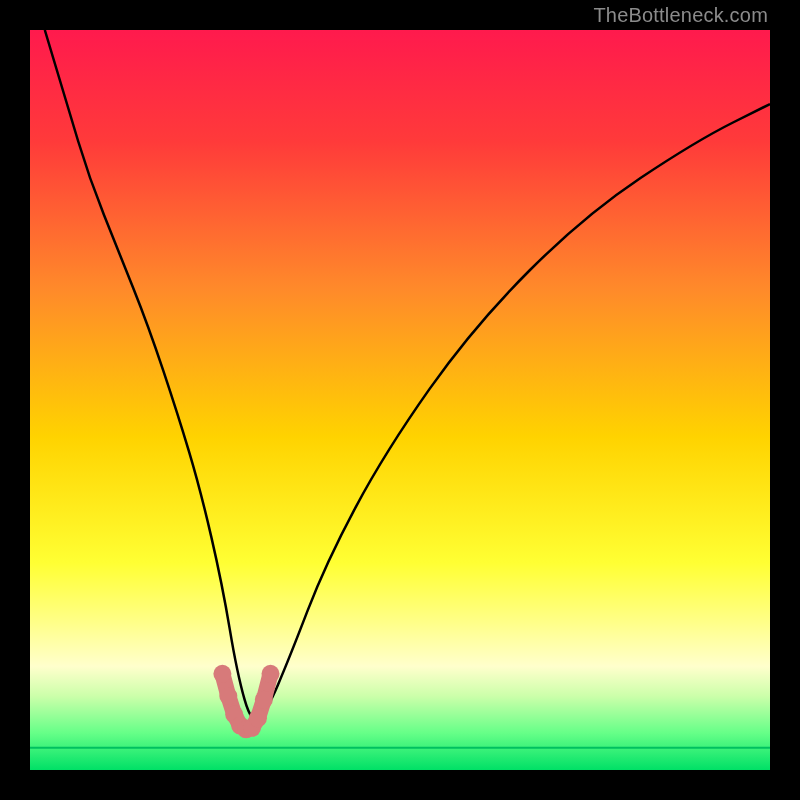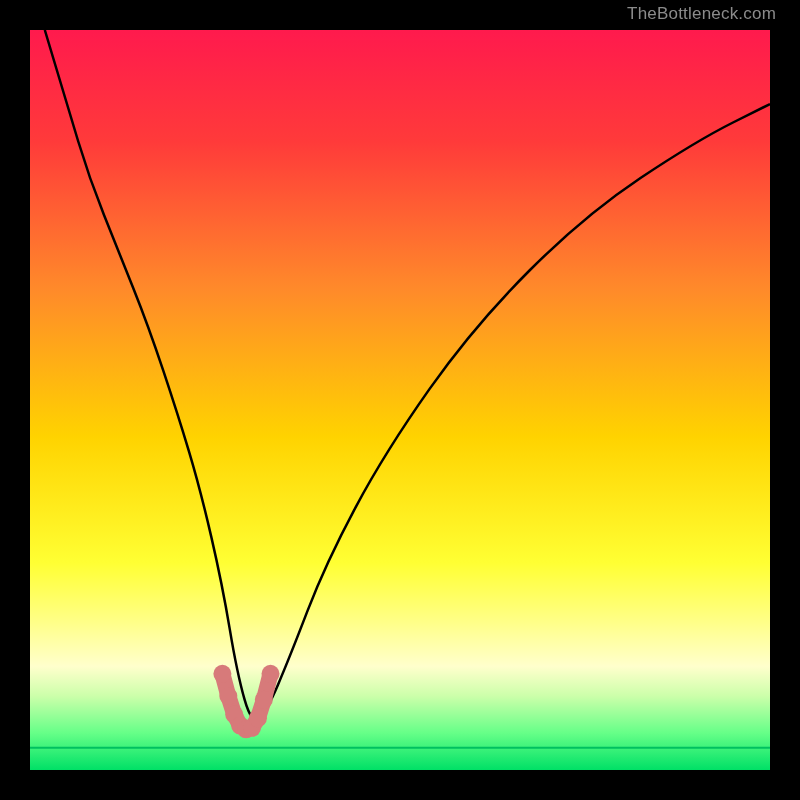--- a/index.html
+++ b/index.html
@@ -22,23 +22,23 @@
     position: absolute;
     left: 0;
     top: 0;
     width: 740px;
     height: 740px;
     overflow: hidden;
   }
   .watermark {
     position: absolute;
     top: 4px;
-    right: 24px;
+    right: 32px;
     font-family: Arial, Helvetica, sans-serif;
-    font-size: 17px;
+    font-size: 20px;
     color: #8b8b8b;
     z-index: 50;
     font-weight: 500;
     letter-spacing: 0.2px;
   }
   svg {
     display: block;
   }
 </style>
 </head>

